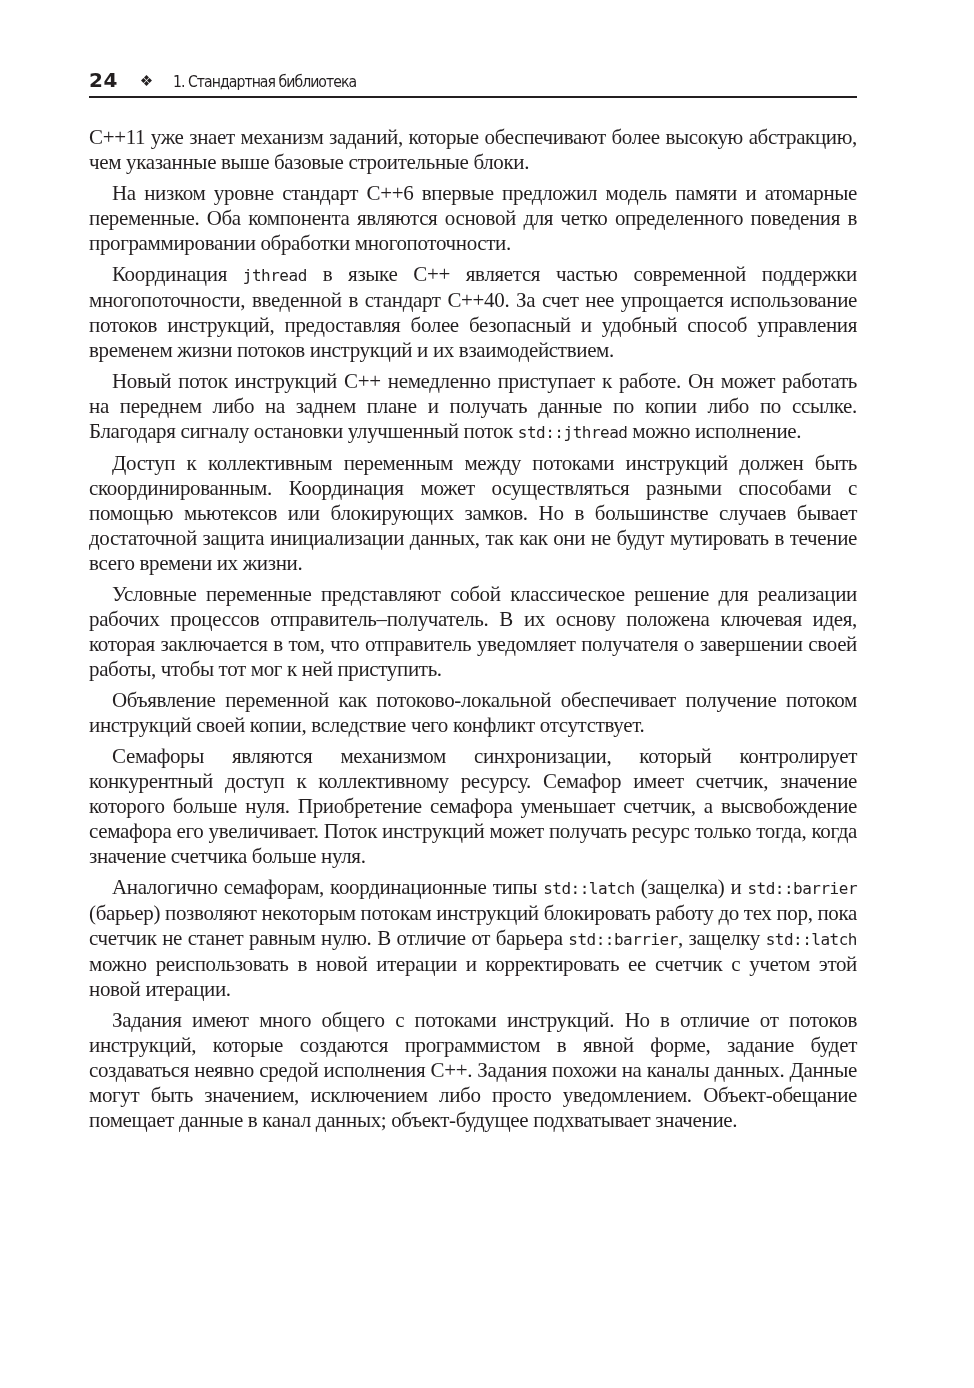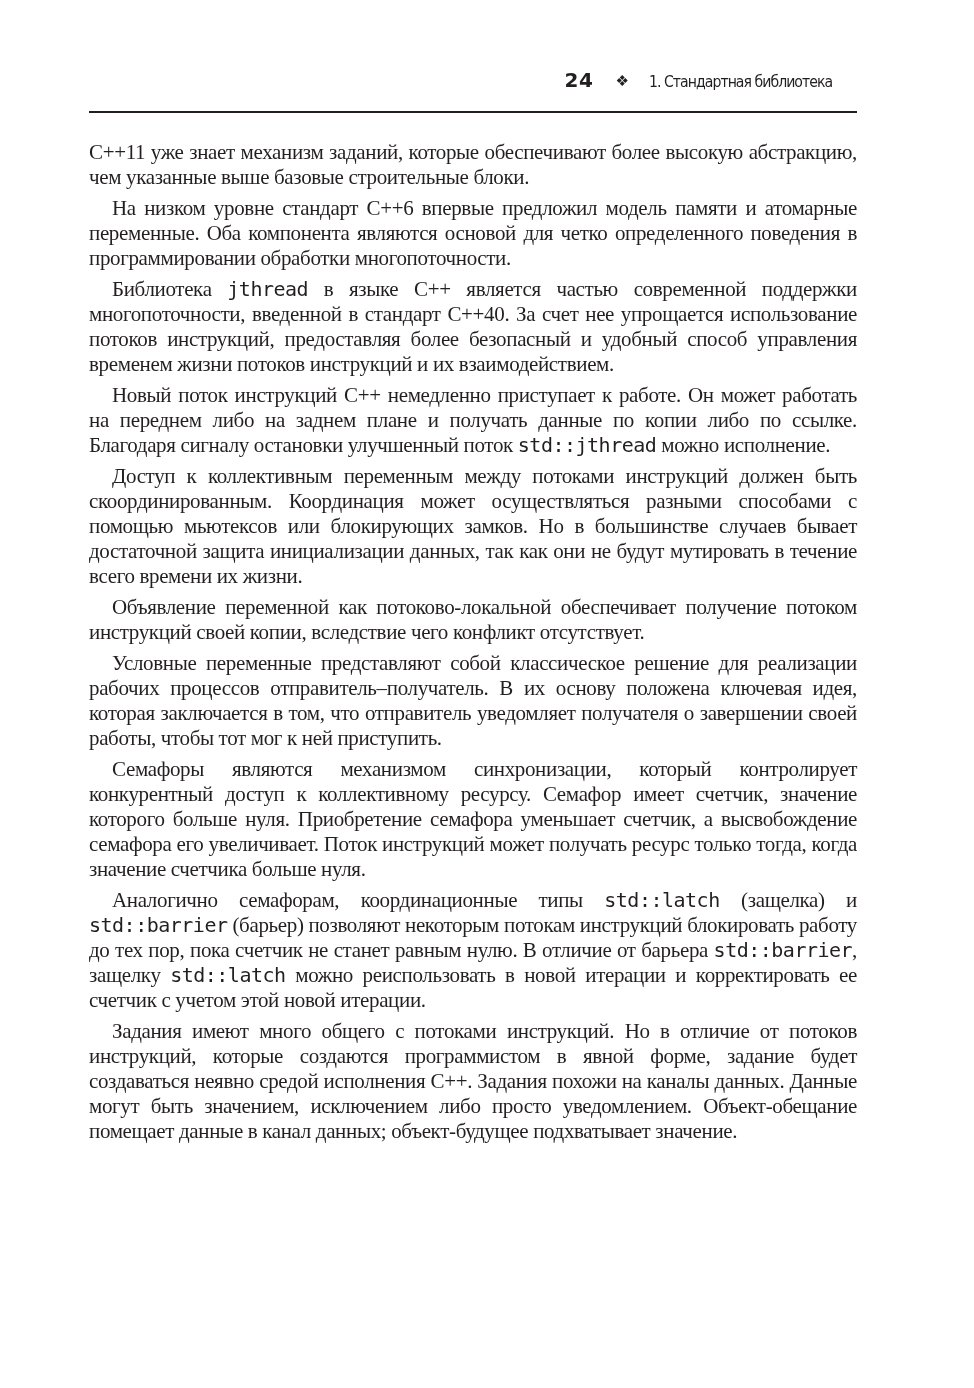--- a/index.html
+++ b/index.html
@@ -18,23 +18,22 @@
       position: absolute;
       left: 89px;
       top: 68px;
       width: 768px;
     }
     .running-head {
       display: flex;
       align-items: baseline;
       height: 28px;
       border-bottom: 2.5px solid #231f20;
-      padding-bottom: 15px;
+      padding-bottom: 0;
       font-family: "Liberation Sans", sans-serif;
-      justify-content: flex-end;
     }
     .page-number {
       font-family: "DejaVu Sans", sans-serif;
       font-weight: bold;
       font-size: 20px;
       letter-spacing: 0.5px;
     }
     .ornament {
       font-family: "DejaVu Sans", sans-serif;
       font-size: 15px;
@@ -66,39 +65,39 @@
     }
     .para.first {
       text-indent: 0;
     }
     .seg {
       white-space: normal;
       margin-top: 20px;
     }
     .code {
       font-family: "DejaVu Sans Mono", monospace;
-      font-size: 20px;
+      font-size: 16px;
       letter-spacing: -0.5px;
     }
   </style>
 </head>
 <body>
 
 <div class="page">
   <div class="running-head">
     <span class="page-number">24</span>
     <span class="ornament">❖</span>
     <span class="chapter-title">1. Стандартная библиотека</span>
   </div>
 
   <div class="body-text">
     <p class="para first"><span class="seg">C++11 уже знает механизм заданий, которые обеспечивают более высокую абстракцию, чем указанные выше базовые строительные блоки.</span></p>
     <p class="para"><span class="seg">На низком уровне стандарт C++6 впервые предложил модель памяти и атомарные переменные. Оба компонента являются основой для четко определенного поведения в программировании обработки многопоточности.</span></p>
-    <p class="para"><span class="seg">Библиотека </span><span class="code">jthread</span><span class="seg"> в языке C++ является частью современной поддержки многопоточности, введенной в стандарт C++40. За счет нее упрощается использование потоков инструкций, предоставляя более безопасный и удобный способ управления временем жизни потоков инструкций и их взаимодействием.</span></p>
+    <p class="para"><span class="seg">Координация </span><span class="code">jthread</span><span class="seg"> в языке C++ является частью современной поддержки многопоточности, введенной в стандарт C++40. За счет нее упрощается использование потоков инструкций, предоставляя более безопасный и удобный способ управления временем жизни потоков инструкций и их взаимодействием.</span></p>
     <p class="para"><span class="seg">Новый поток инструкций C++ немедленно приступает к работе. Он может работать на переднем либо на заднем плане и получать данные по копии либо по ссылке. Благодаря сигналу остановки улучшенный поток </span><span class="code">std::jthread</span><span class="seg"> можно исполнение.</span></p>
     <p class="para"><span class="seg">Доступ к коллективным переменным между потоками инструкций должен быть скоординированным. Координация может осуществляться разными способами с помощью мьютексов или блокирующих замков. Но в большинстве случаев бывает достаточной защита инициализации данных, так как они не будут мутировать в течение всего времени их жизни.</span></p>
+    <p class="para"><span class="seg">Условные переменные представляют собой классическое решение для реализации рабочих процессов отправитель–получатель. В их основу положена ключевая идея, которая заключается в том, что отправитель уведомляет получателя о завершении своей работы, чтобы тот мог к ней приступить.</span></p>
     <p class="para"><span class="seg">Объявление переменной как потоково-локальной обеспечивает получение потоком инструкций своей копии, вследствие чего конфликт отсутствует.</span></p>
-    <p class="para"><span class="seg">Условные переменные представляют собой классическое решение для реализации рабочих процессов отправитель–получатель. В их основу положена ключевая идея, которая заключается в том, что отправитель уведомляет получателя о завершении своей работы, чтобы тот мог к ней приступить.</span></p>
     <p class="para"><span class="seg">Семафоры являются механизмом синхронизации, который контролирует конкурентный доступ к коллективному ресурсу. Семафор имеет счетчик, значение которого больше нуля. Приобретение семафора уменьшает счетчик, а высвобождение семафора его увеличивает. Поток инструкций может получать ресурс только тогда, когда значение счетчика больше нуля.</span></p>
     <p class="para"><span class="seg">Аналогично семафорам, координационные типы </span><span class="code">std::latch</span><span class="seg"> (защелка) и </span><span class="code">std::barrier</span><span class="seg"> (барьер) позволяют некоторым потокам инструкций блокировать работу до тех пор, пока счетчик не станет равным нулю. В отличие от барьера </span><span class="code">std::barrier</span><span class="seg">, защелку </span><span class="code">std::latch</span><span class="seg"> можно реиспользовать в новой итерации и корректировать ее счетчик с учетом этой новой итерации.</span></p>
     <p class="para"><span class="seg">Задания имеют много общего с потоками инструкций. Но в отличие от потоков инструкций, которые создаются программистом в явной форме, задание будет создаваться неявно средой исполнения C++. Задания похожи на каналы данных. Данные могут быть значением, исключением либо просто уведомлением. Объект-обещание помещает данные в канал данных; объект-будущее подхватывает значение.</span></p>
   </div>
 </div>
 
 </body></html>

